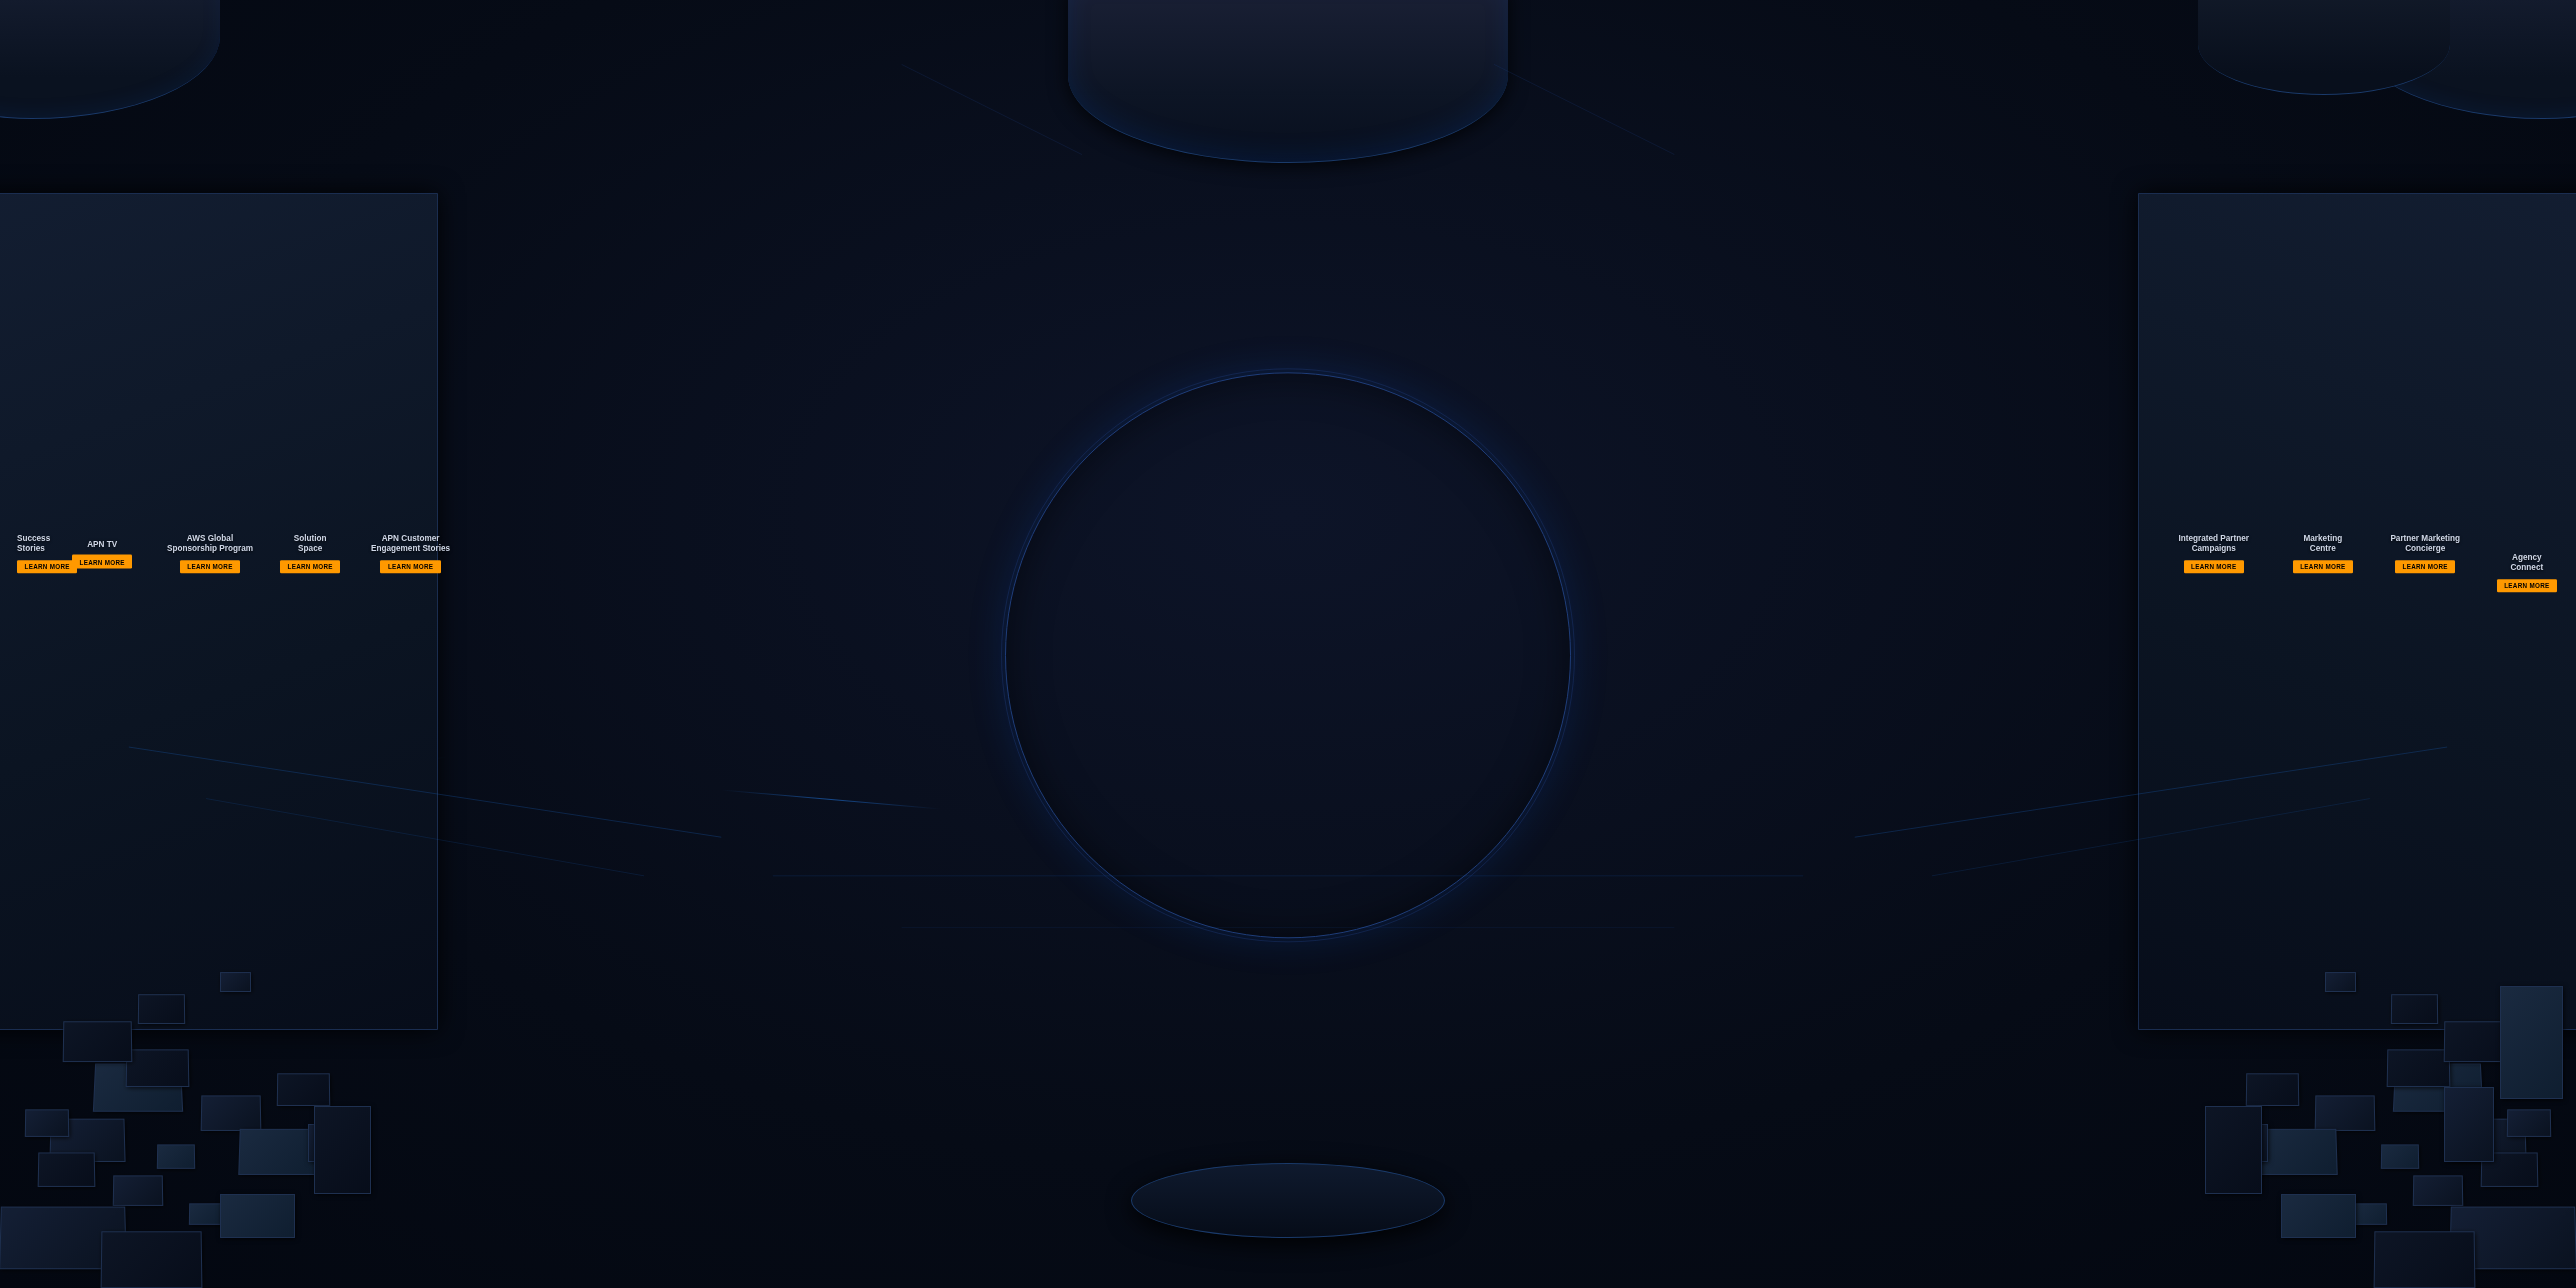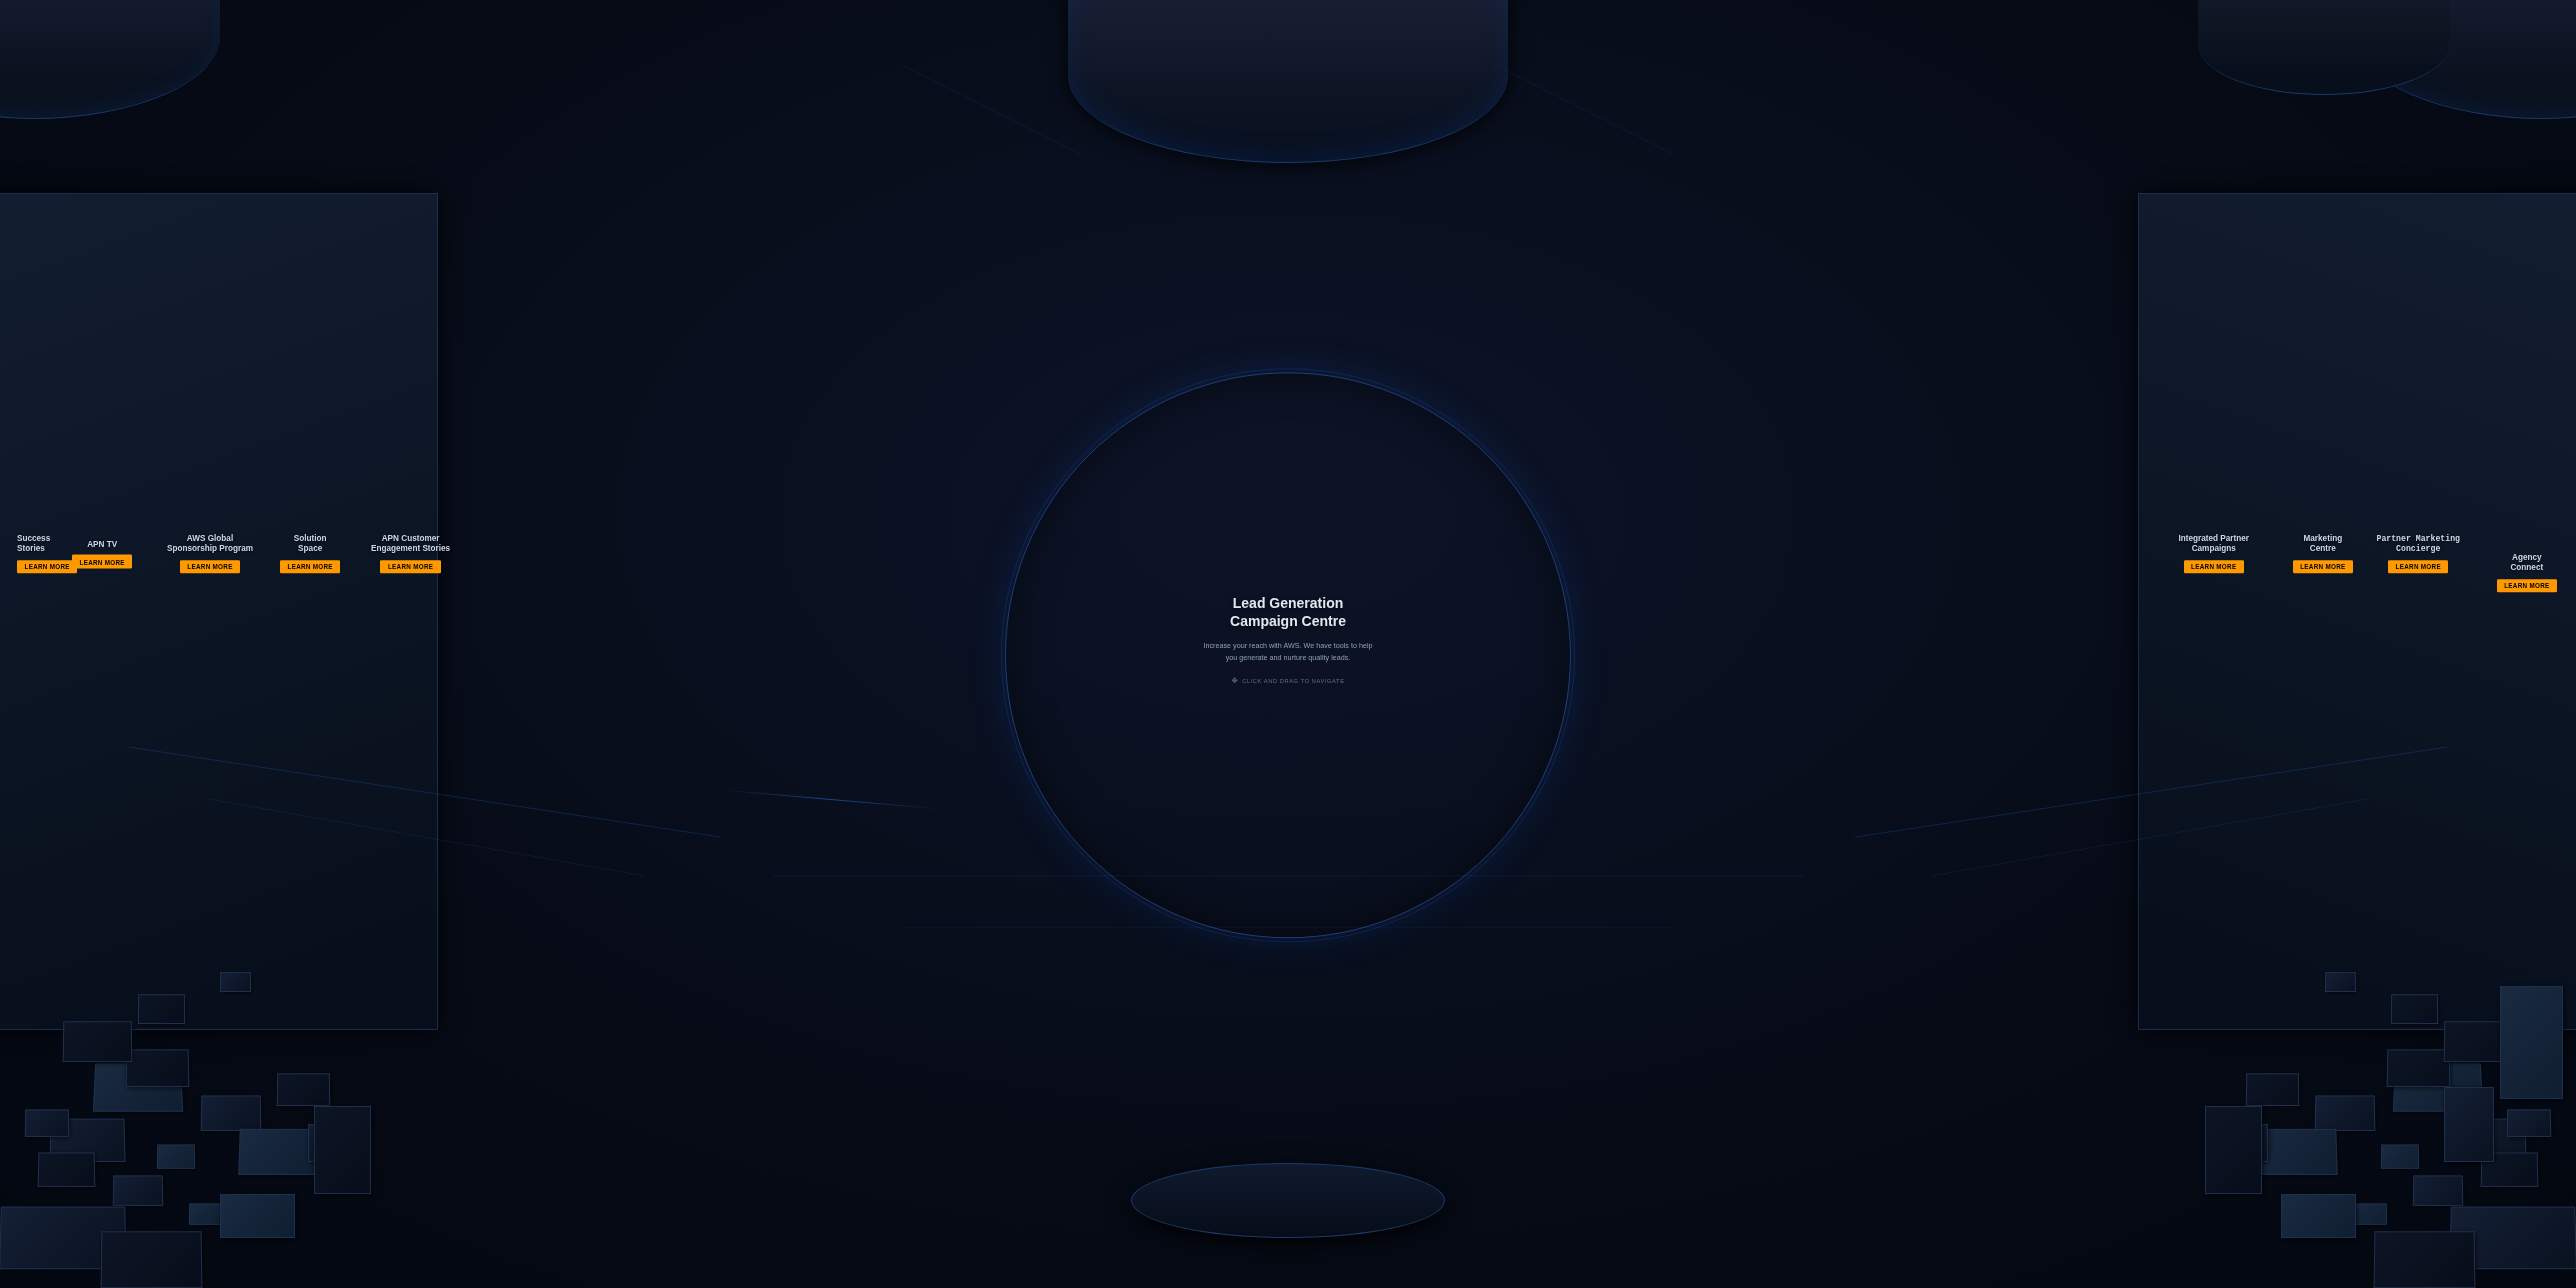--- a/index.html
+++ b/index.html
@@ -382,29 +382,20 @@
     <div class="block block-medium" style="width:75px;height:44px;bottom:50px;right:220px;"></div>
     <div class="block block-dark" style="width:25px;height:38px;bottom:126px;right:308px;"></div>
     <div class="block block-darker" style="width:57px;height:88px;bottom:94px;right:314px;"></div>
 
     <div class="block block-medium" style="width:63px;height:113px;bottom:189px;right:12.6px;"></div>
     <div class="block block-dark" style="width:50px;height:75px;bottom:126px;right:82px;"></div>
   </div>
 
   <div class="stage"></div>
 
-  <div class="center-content">
-    <div class="center-title" style="white-space:pre-line">Lead Generation
-Campaign Centre</div>
-    <div class="center-description">Increase your reach with AWS. We have tools to help you generate and nurture quality leads.</div>
-    <div class="drag-hint">
-      <span class="drag-icon">✥</span>
-      <span>CLICK AND DRAG TO NAVIGATE</span>
-    </div>
-  </div>
 
   <div class="nav-items">
 
     <div class="nav-item" style="left:0px; top:43%; transform:translateY(-50%);padding-left:12px;">
       <div class="nav-item-title" style="white-space:pre-line; text-align:left; padding-left:5px;">Success
 Stories</div>
       <div style="padding-left:5px;">
         <button class="learn-more-btn">LEARN MORE</button>
       </div>
     </div>
@@ -438,21 +429,21 @@
       <button class="learn-more-btn">LEARN MORE</button>
     </div>
 
     <div class="nav-item" style="right:223px; top:43%; transform:translateY(-50%);">
       <div class="nav-item-title" style="white-space:pre-line;">Marketing
 Centre</div>
       <button class="learn-more-btn">LEARN MORE</button>
     </div>
 
     <div class="nav-item" style="right:116px; top:43%; transform:translateY(-50%);">
-      <div class="nav-item-title" style="white-space:pre-line;font-family:Liberation Mono, monospace;">Partner Marketing
+      <div class="nav-item-title" style="white-space:pre-line;">Partner Marketing
 Concierge</div>
       <button class="learn-more-btn">LEARN MORE</button>
     </div>
 
     <div class="nav-item" style="right:19px; top:43%; transform:translateY(-50%);margin-top:19px;">
       <div class="nav-item-title" style="white-space:pre-line;">Agency
 Connect</div>
       <button class="learn-more-btn">LEARN MORE</button>
     </div>
 

